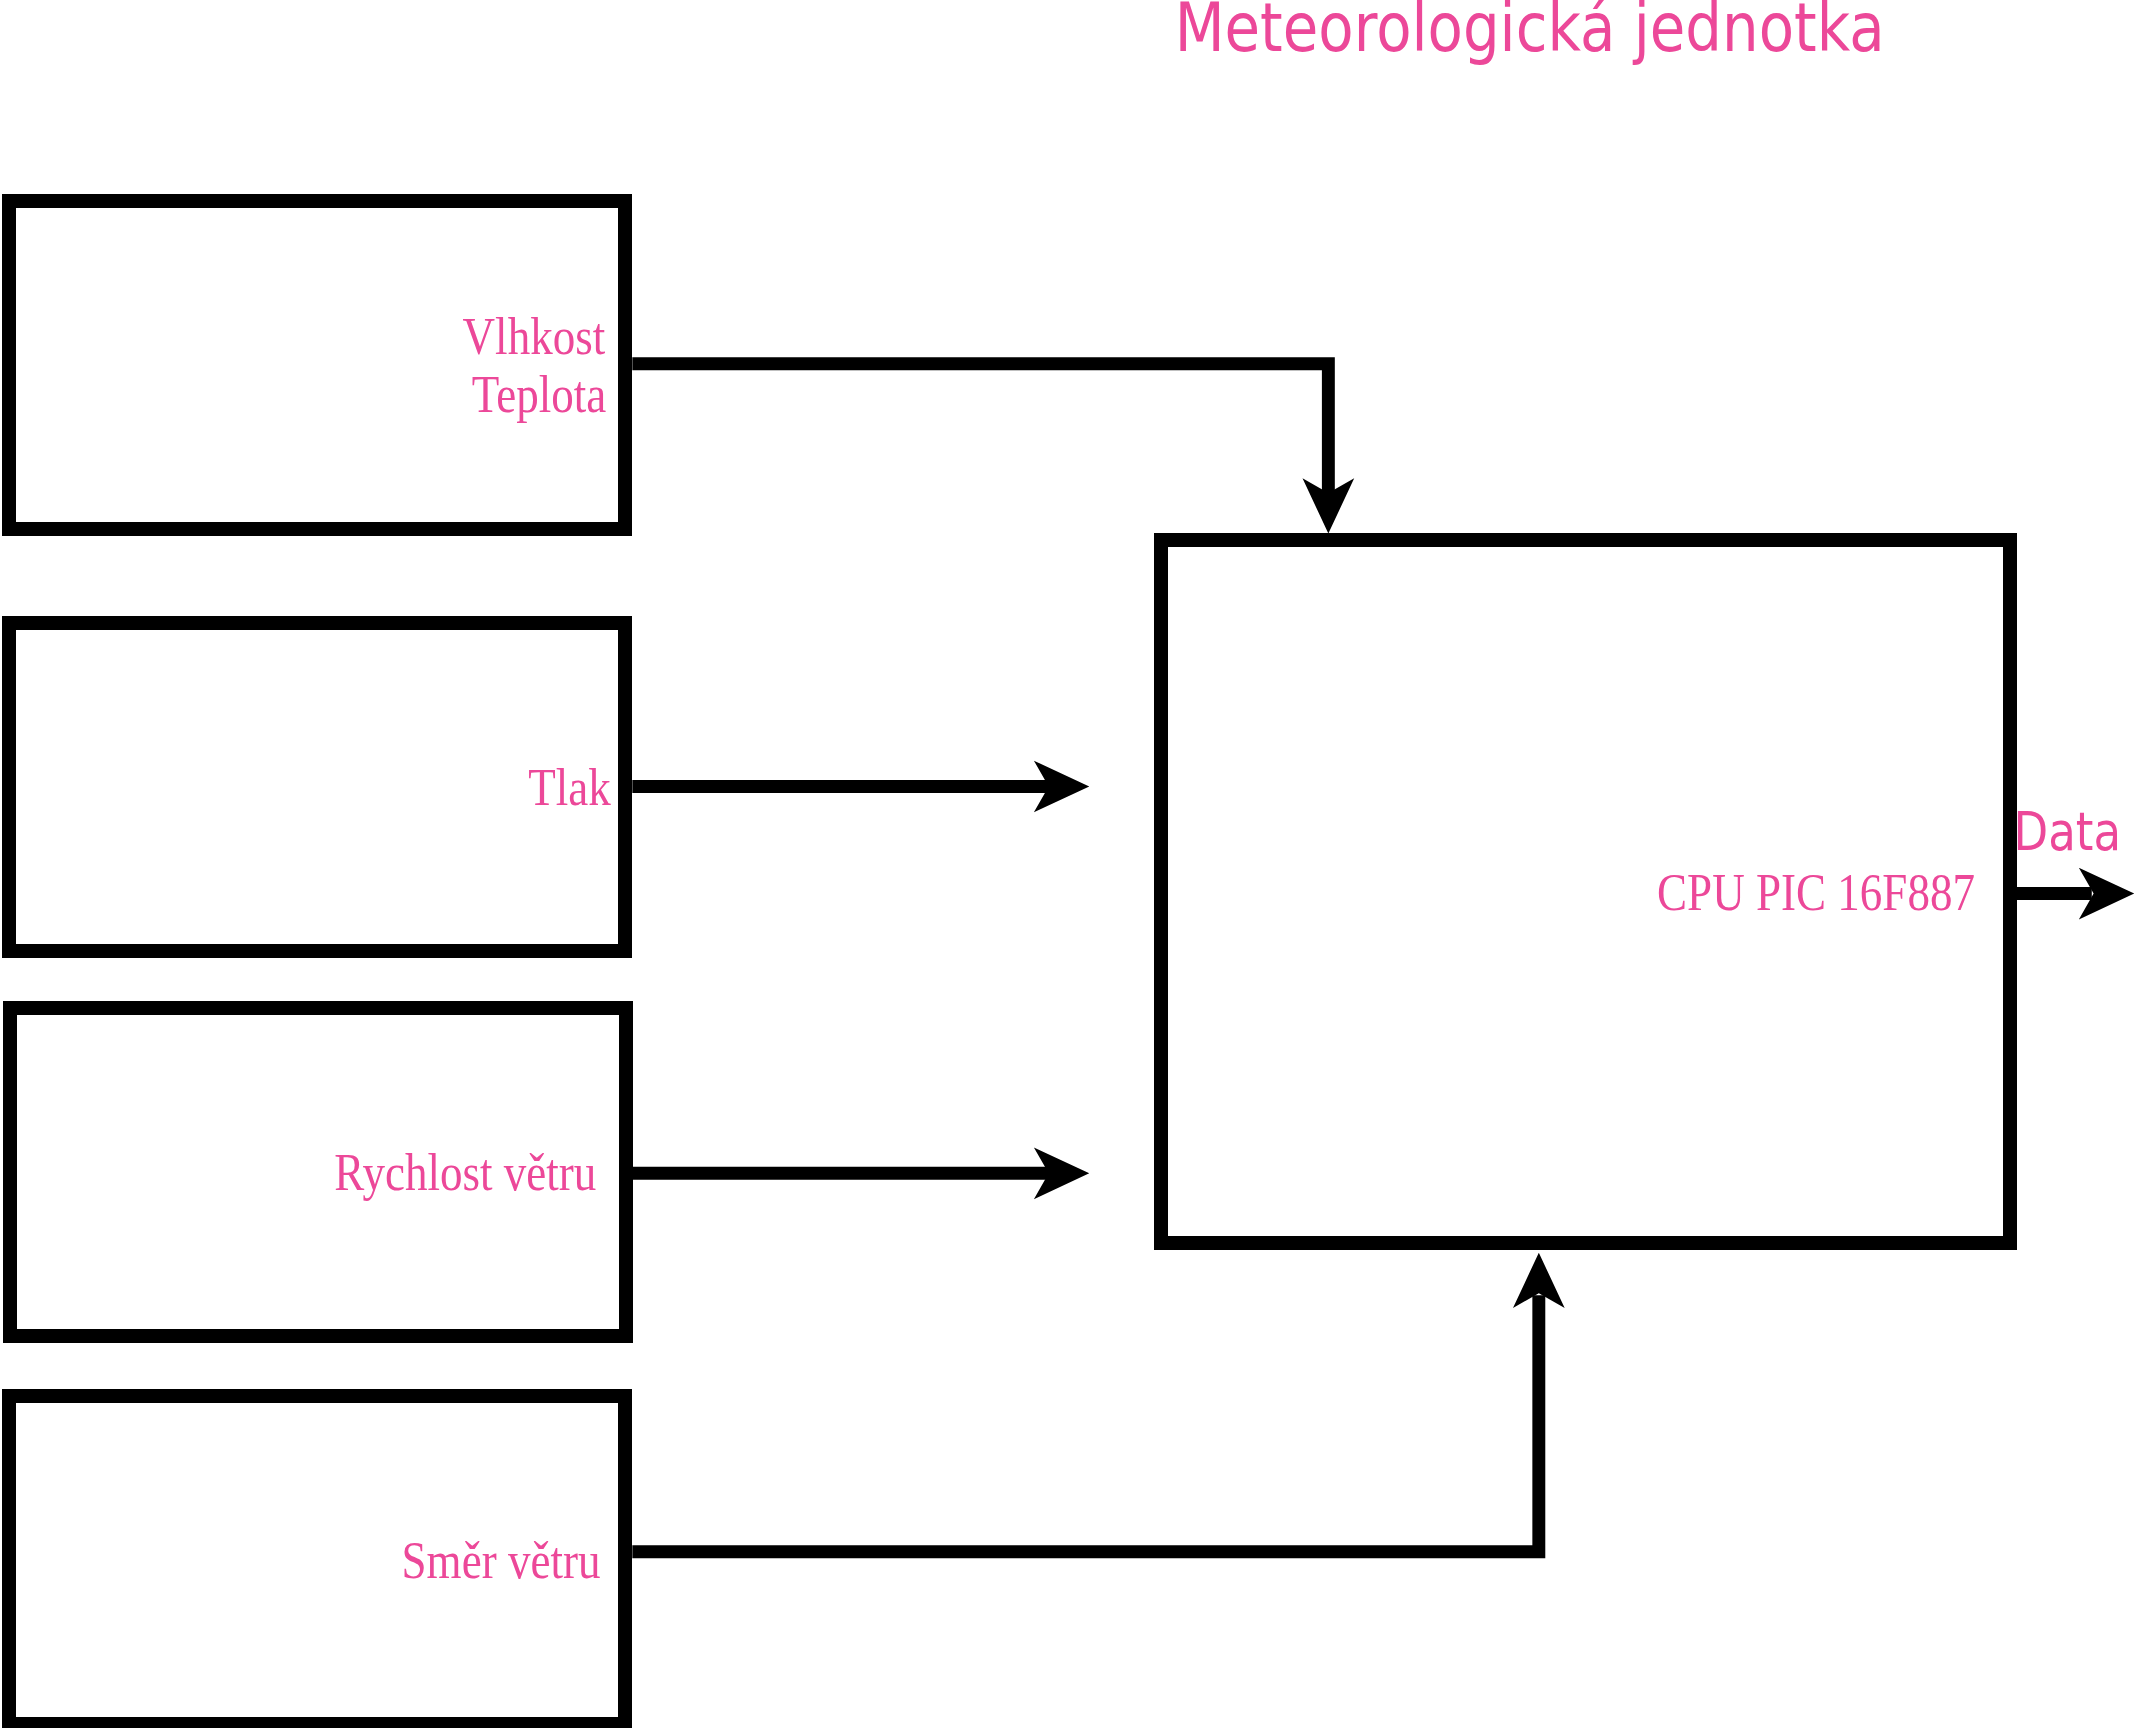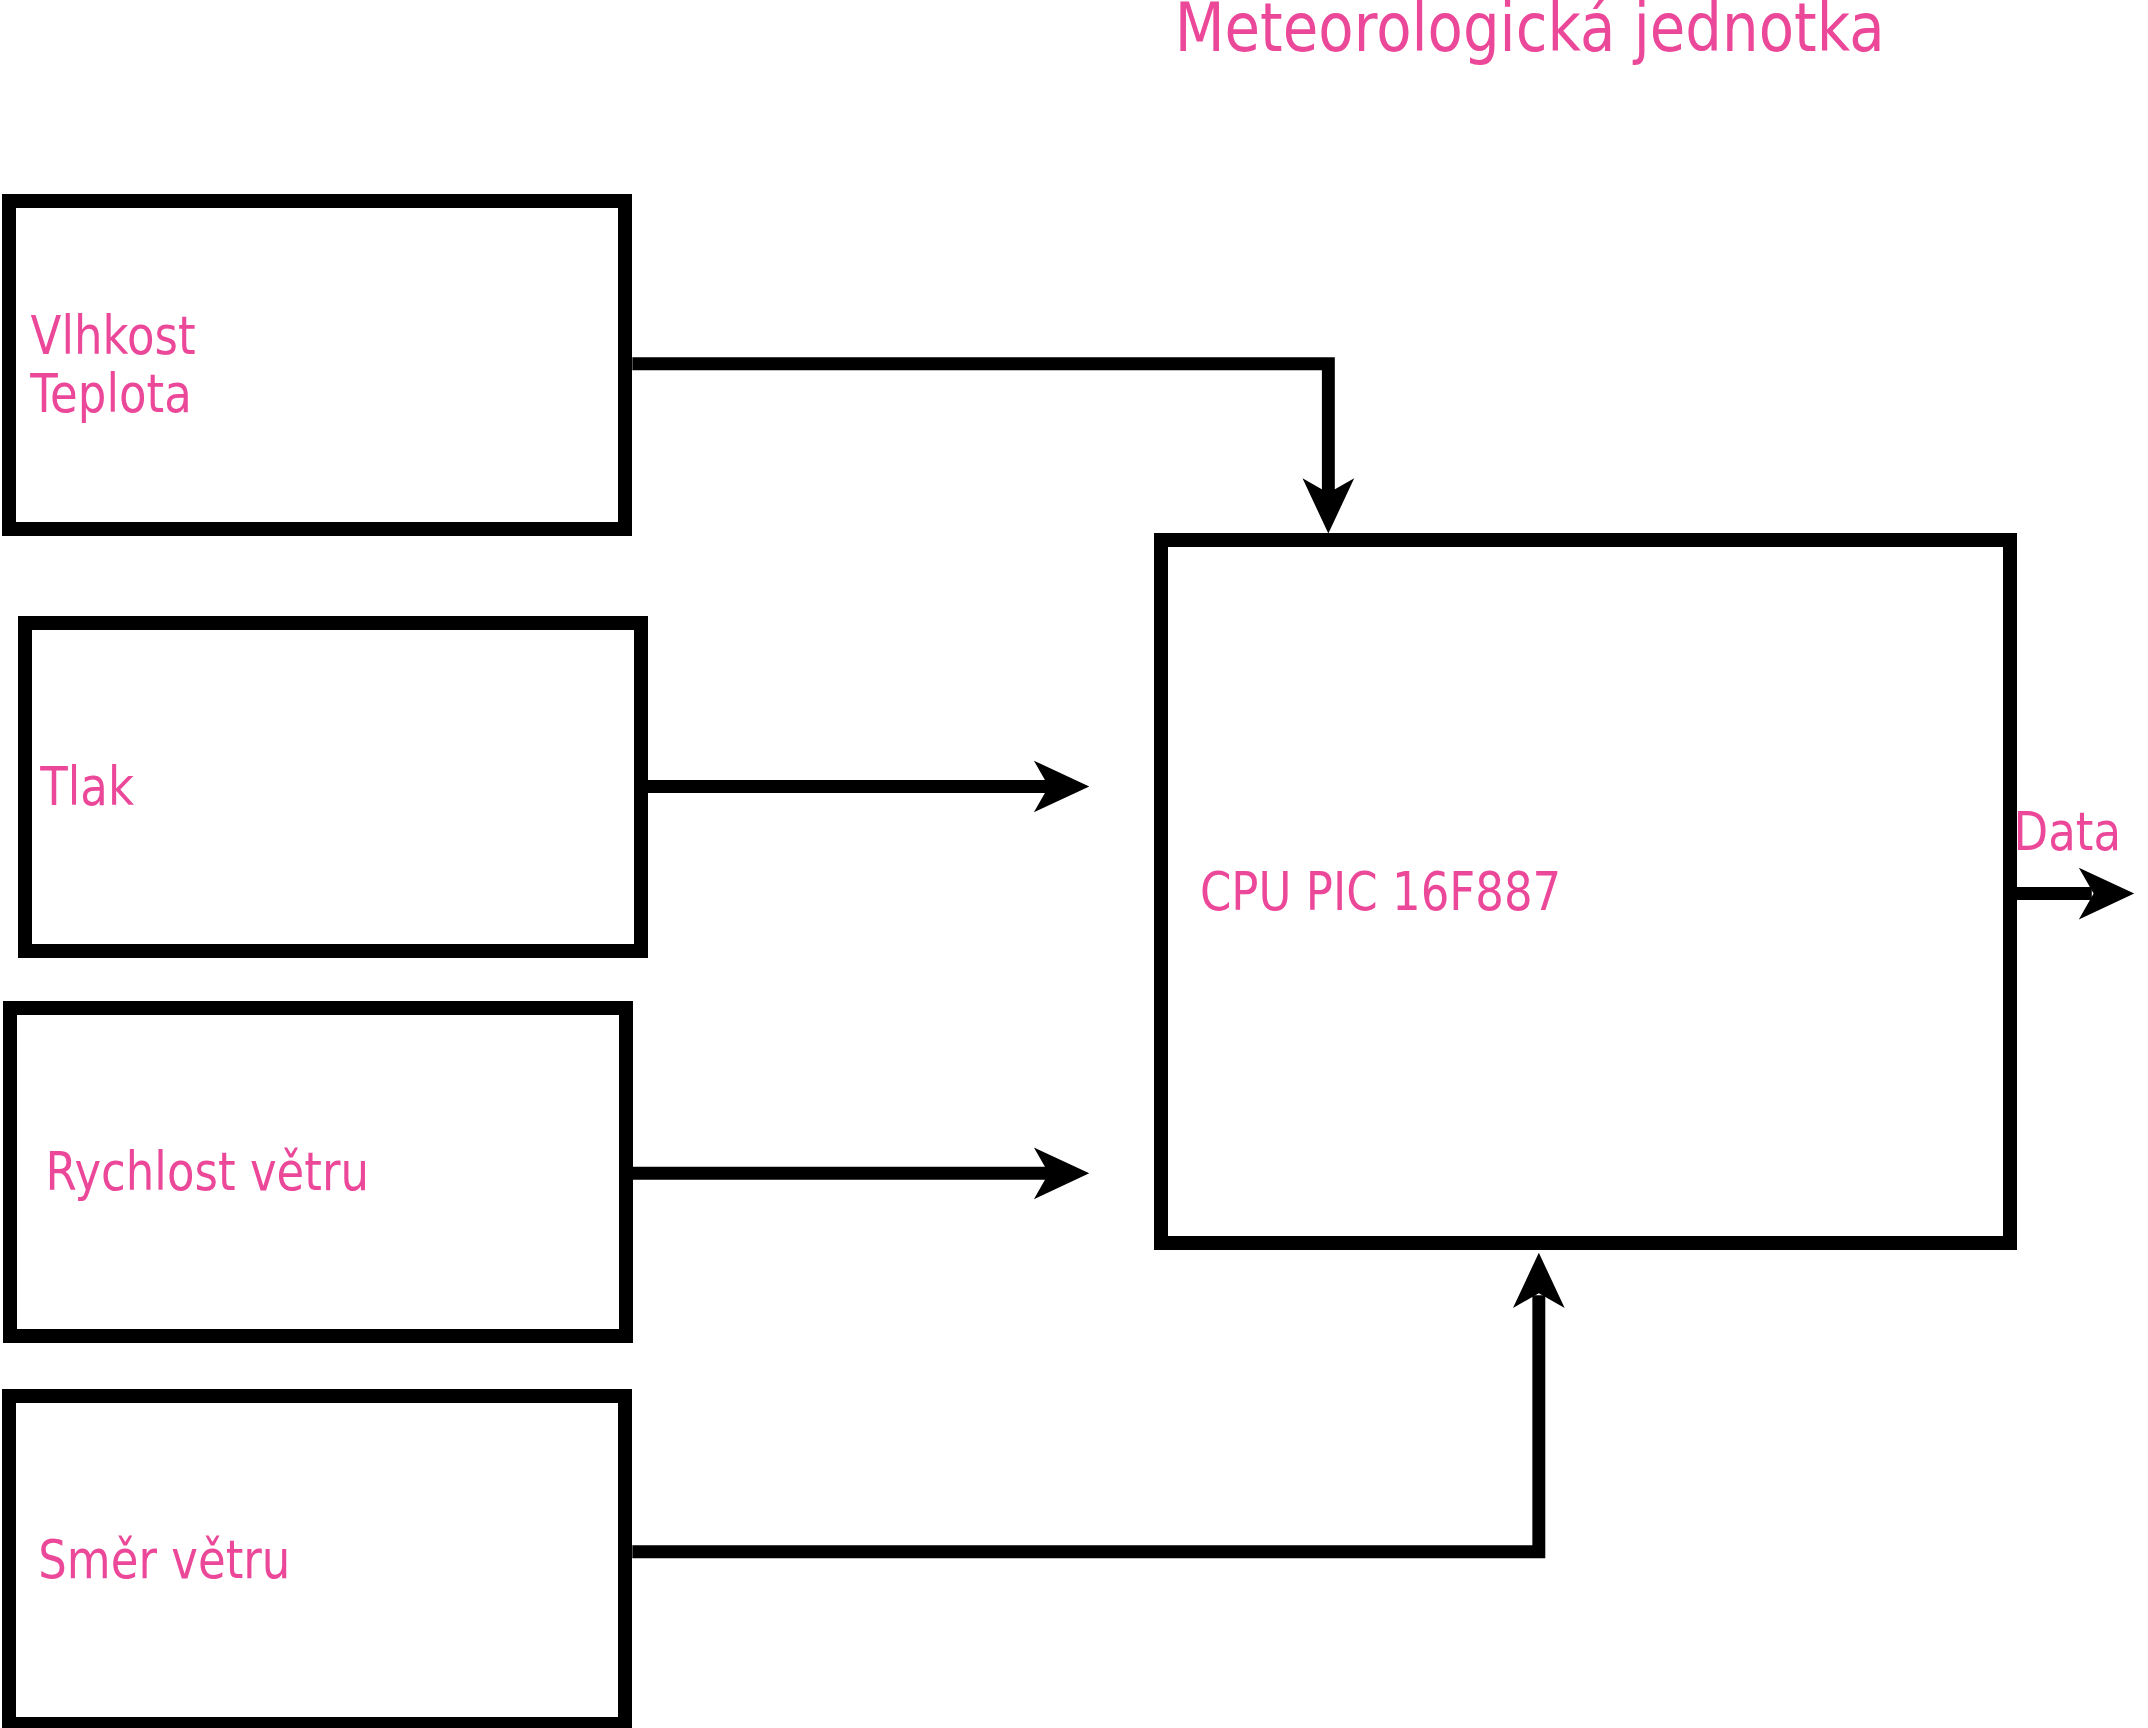--- a/index.html
+++ b/index.html
@@ -23,34 +23,35 @@
     width: 2149px;
     height: 1729px;
   }
   .node {
     position: absolute;
     box-sizing: border-box;
     border: 14.8px solid #000000;
     background: #ffffff;
     display: flex;
     flex-direction: column;
-    align-items: flex-start;
+    align-items: flex-end;
     justify-content: center;
     text-align: center;
+    font-family: Liberation Serif, serif;
   }
   .node-label {
     font-size: 53px;
     line-height: 58px;
     white-space: nowrap;
     display: inline-block;
     transform: scaleX(0.85);
     transform-origin: 50% 50%;
   }
   #box-humidity    { left: 1.8px;    top: 194px; width: 630px; height: 342px; }
-  #box-pressure    { left: 1.8px;    top: 616px; width: 630px; height: 342px; margin-left: 16px; }
+  #box-pressure    { left: 1.8px;    top: 616px; width: 630px; height: 342px; }
   #box-windspeed   { left: 3px;    top: 1001px; width: 630px; height: 342px; }
   #box-winddir     { left: 1.8px;    top: 1389px; width: 630px; height: 342px; }
   #box-cpu         { left: 1136px; top: 533px; width: 863px; height: 717px; margin-left: 18px; }
 
   #diagram-title {
     position: absolute;
     left: 976px;
     top: -6.5px;
     width: 1108px;
     text-align: center;

